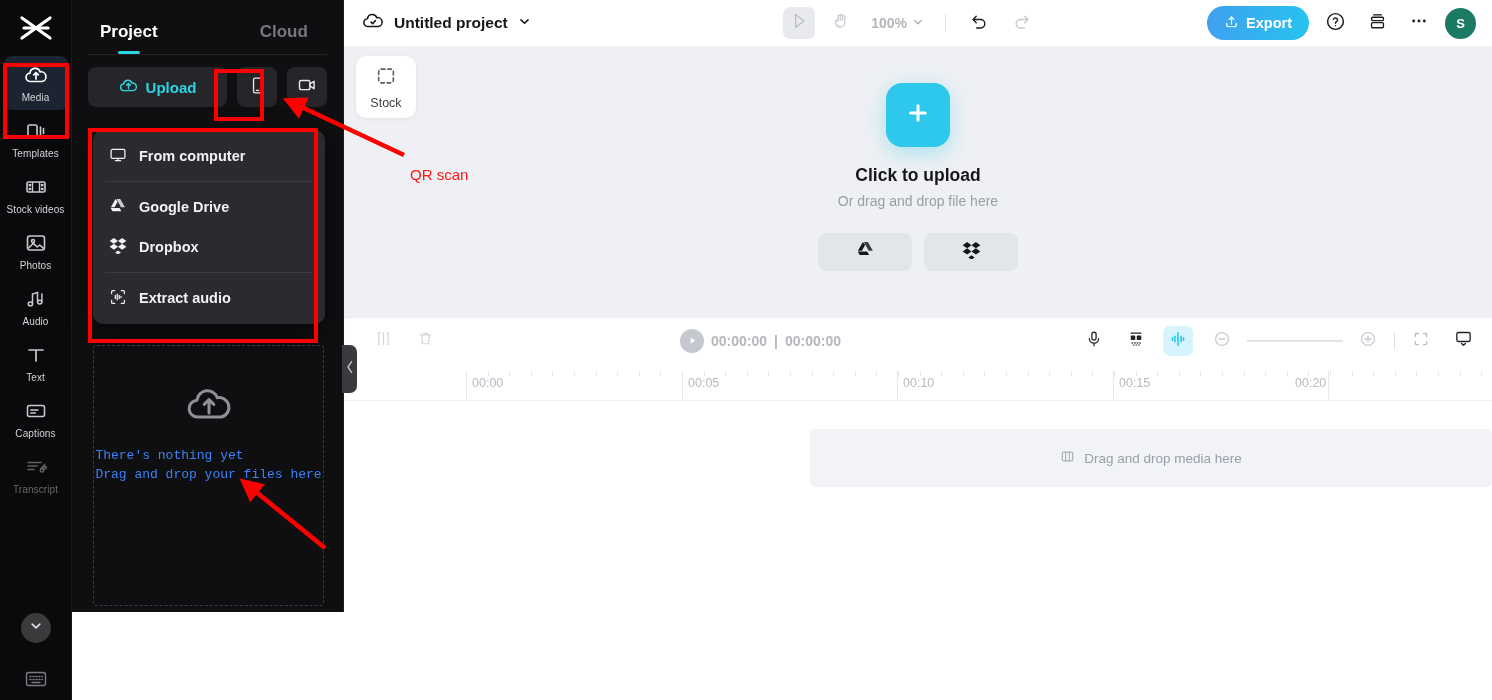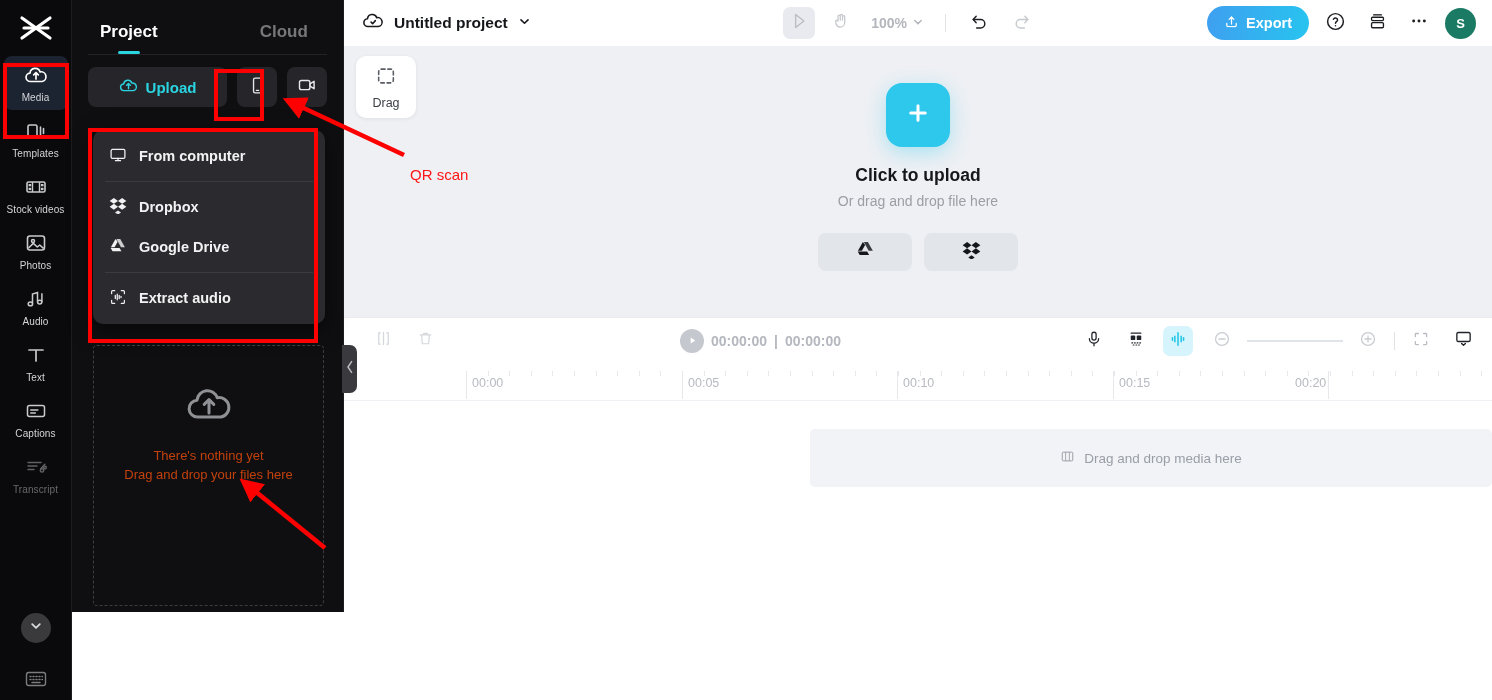--- a/index.html
+++ b/index.html
@@ -91,22 +91,22 @@
     padding: 0 16px; color: #f2f2f4; font-size: 14.5px; font-weight: bold;
   }
   .menu-sep { height: 1px; background: #3b3b40; margin: 5px 12px; }
   .dropzone {
     position: absolute; left: 21px; top: 345px; right: 19px; bottom: 6px;
     border: 1px dashed #3c3c41; border-radius: 4px;
     display: flex; flex-direction: column; align-items: center;
     padding-top: 12px;
   }
   .dz-text {
-    margin-top: 14px; text-align: center; color: #c2410c;
-    font-size: 13px; line-height: 19px;
+    margin-top: 14px; text-align: left; color: #3b82f6;
+    font-size: 13px; line-height: 19px; font-family: Liberation Mono, monospace;
   }
   .collapse-handle {
     position: absolute; right: -14px; top: 345px;
     width: 15px; height: 48px; background: #3a3a3e;
     border-radius: 0 7px 7px 0; display: flex; align-items: center; justify-content: center;
     z-index: 6;
   }
 
   
   .main { flex: 1; height: 700px; display: flex; flex-direction: column; background: #fff; }
@@ -370,40 +370,40 @@
           <svg width="18" height="18" viewBox="0 0 24 24" fill="none" stroke="#f2f2f4" stroke-width="1.7" stroke-linecap="round" stroke-linejoin="round">
             <rect x="2.8" y="4.6" width="18.4" height="12" rx="1.8"></rect>
             <path d="M12 16.6v3M8.6 19.6h6.8"></path>
           </svg>
         </span>
         <span>From computer</span>
       </div>
       <div class="menu-sep"></div>
       <div class="menu-item">
         <span>
+          <svg width="18" height="16" viewBox="0 0 24 22" fill="#f2f2f4">
+            <path d="M8.6 1.3L2.2 12.6h5.1l4.2-7.4z"></path>
+            <path d="M1.9 13.6l2.6 4.6h12.2l-2.6-4.6z"></path>
+            <path d="M16.1 12.6h5.4L15.1 1.3H9.9z" opacity=".82"></path>
+          </svg>
+        </span>
+        <span>Google Drive</span>
+      </div>
+      <div class="menu-item">
+        <span>
           <svg width="18" height="17" viewBox="0 0 24 23" fill="#f2f2f4">
             <path d="M6.4 1.3L.7 5.3l5.7 4 5.6-4z"></path>
             <path d="M17.6 1.3l-5.6 4 5.6 4 5.7-4z"></path>
             <path d="M.7 13.3l5.7 4 5.6-4-5.6-4z"></path>
             <path d="M23.3 13.3l-5.7-4-5.6 4 5.6 4z"></path>
             <path d="M12 18.2l-4.1 2.9 4.1 2.6 4.1-2.6z" opacity=".95"></path>
           </svg>
         </span>
         <span>Dropbox</span>
       </div>
-      <div class="menu-item">
-        <span>
-          <svg width="18" height="16" viewBox="0 0 24 22" fill="#f2f2f4">
-            <path d="M8.6 1.3L2.2 12.6h5.1l4.2-7.4z"></path>
-            <path d="M1.9 13.6l2.6 4.6h12.2l-2.6-4.6z"></path>
-            <path d="M16.1 12.6h5.4L15.1 1.3H9.9z" opacity=".82"></path>
-          </svg>
-        </span>
-        <span>Google Drive</span>
-      </div>
       <div class="menu-sep"></div>
       <div class="menu-item">
         <span>
           <svg width="18" height="18" viewBox="0 0 24 24" fill="none" stroke="#f2f2f4" stroke-width="1.6" stroke-linecap="round">
             <path d="M3.5 7.6V4.8a1.3 1.3 0 0 1 1.3-1.3h2.8M16.4 3.5h2.8a1.3 1.3 0 0 1 1.3 1.3v2.8M20.5 16.4v2.8a1.3 1.3 0 0 1-1.3 1.3h-2.8M7.6 20.5H4.8a1.3 1.3 0 0 1-1.3-1.3v-2.8"></path>
             <path d="M8.4 10v4M11 8.2v7.6M13.6 10v4M16 11.2v1.6" stroke-width="1.7"></path>
           </svg>
         </span>
         <span>Extract audio</span>
       </div>
@@ -529,21 +529,21 @@
       <div class="avatar">S</div>
     </div>
 
     <div class="stage">
       <div class="ratio-btn">
         <span>
           <svg width="22" height="22" viewBox="0 0 24 24" fill="none" stroke="#5a5d64" stroke-width="1.7" stroke-linecap="round" stroke-dasharray="4 3">
             <rect x="4" y="4.5" width="16" height="15" rx="3"></rect>
           </svg>
         </span>
-        <span class="ratio-label">Drag</span>
+        <span class="ratio-label">Stock</span>
       </div>
 
       <div class="upload-cta">
         <div class="plus-box">
           <span>
             <svg width="30" height="30" viewBox="0 0 24 24" fill="none" stroke="#ffffff" stroke-width="2.4" stroke-linecap="round">
               <path d="M12 6.2v11.6M6.2 12h11.6"></path>
             </svg>
           </span>
         </div>

